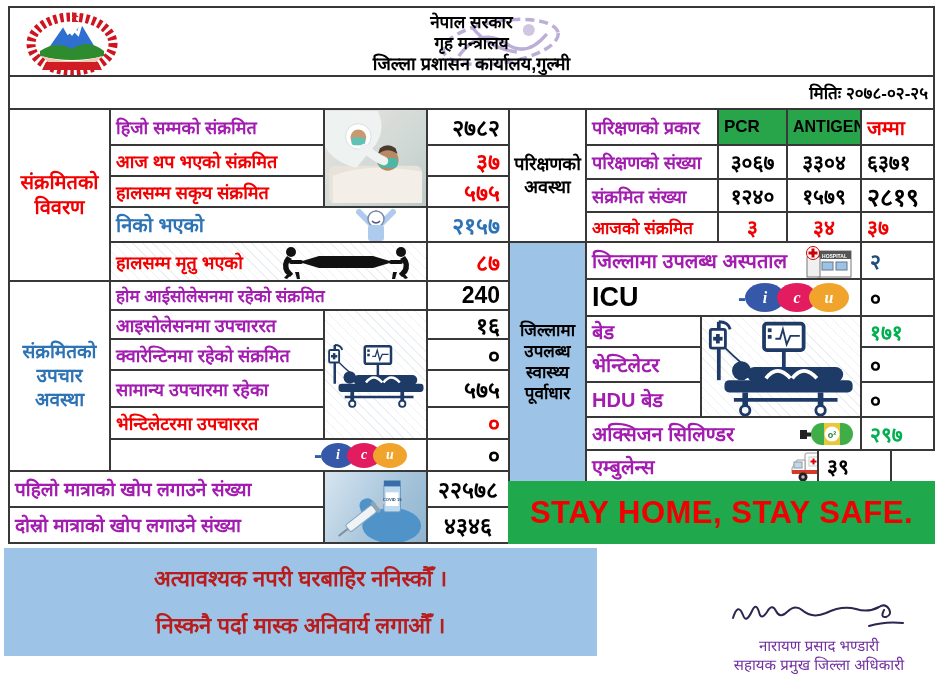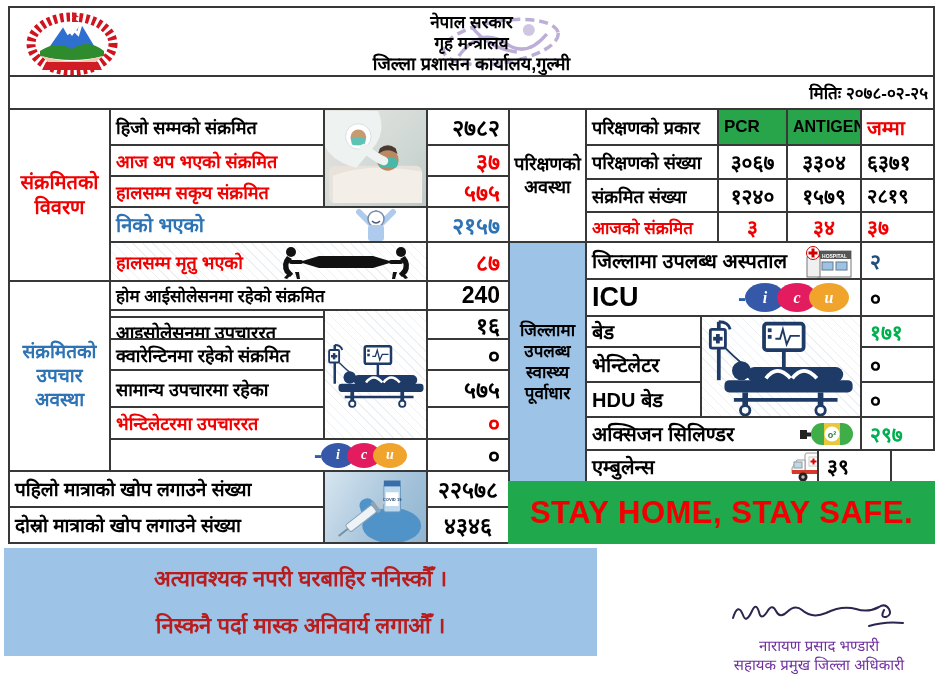--- a/index.html
+++ b/index.html
@@ -1,18 +1,18 @@
 <!DOCTYPE html>
 <html><head>
 <meta charset="utf-8">
 <style>
   html,body{margin:0;padding:0;background:#fff}
   .page{position:relative;width:940px;height:688px;background:#fff;font-family:"Liberation Sans","DejaVu Sans",sans-serif;overflow:hidden}
   .c{position:absolute;box-sizing:border-box;border:2px solid #383838;background:#fff;display:flex;align-items:center;overflow:hidden;font-weight:bold;padding:0 5px}
-  .lab{font-size:18px;color:#000000}
+  .lab{font-size:18px;color:#a21caf}
   .sm{font-size:17px}
   .sec{justify-content:center;text-align:center;line-height:1.25;font-size:20px}
   .val{justify-content:flex-end;font-size:23px;padding-right:8px}
   .valL{justify-content:flex-start;font-size:21px;padding-left:8px}
   .cen{justify-content:center;text-align:center}
   .red{color:#f00000}.blue{color:#2e74b5}.grn{color:#00b050}.nvy{color:#1f4e79}
   .greenbg{background:#28a44a}
   .bluebg{background:#9dc3e6}
   .hatch{background:repeating-linear-gradient(45deg,#fff 0 6px,#eef1f4 6px 7px)}
   .photo{background:linear-gradient(135deg,#e9e4df 0%,#cfd8d5 60%,#bccac6 100%);padding:0;justify-content:center}
@@ -124,21 +124,21 @@
 
   <div class="c val" style="left:426px;top:108px;width:84px;height:38px">२७८२</div>
   <div class="c val red" style="left:426px;top:144px;width:84px;height:33px">३७</div>
   <div class="c val red" style="left:426px;top:175px;width:84px;height:33px">५७५</div>
   <div class="c val blue" style="left:426px;top:206px;width:84px;height:37px">२१५७</div>
   <div class="c val red" style="left:426px;top:241px;width:84px;height:41px">८७</div>
 
   <div class="c sec blue" style="left:8px;top:280px;width:103px;height:192px;font-size:19px">संक्रमितको उपचार अवस्था</div>
 
   <div class="c lab sm" style="left:109px;top:280px;width:319px;height:31px">होम आईसोलेसनमा रहेको संक्रमित</div>
-  <div class="c lab" style="left:109px;top:316px;width:216px;height:31px">आइसोलेसनमा उपचाररत</div>
+  <div class="c lab" style="left:109px;top:309px;width:216px;height:31px">आइसोलेसनमा उपचाररत</div>
   <div class="c lab" style="left:109px;top:338px;width:216px;height:33px">क्वारेन्टिनमा रहेको संक्रमित</div>
   <div class="c lab" style="left:109px;top:369px;width:216px;height:39px">सामान्य उपचारमा रहेका</div>
   <div class="c lab red" style="left:109px;top:406px;width:216px;height:34px">भेन्टिलेटरमा उपचाररत</div>
 
   <div class="c" style="left:109px;top:438px;width:319px;height:34px">
     <span class="icu" style="margin-left:auto;margin-right:14px">
       <span class="dash">-</span>
       <span class="oval o1">i</span>
       <span class="oval o2">c</span>
       <span class="oval o3">u</span>
@@ -211,21 +211,21 @@
   <div class="c red" style="left:860px;top:108px;width:75px;height:38px;font-size:20px">जम्मा</div>
 
   <div class="c lab" style="left:585px;top:144px;width:134px;height:36px">परिक्षणको संख्या</div>
   <div class="c cen" style="left:717px;top:144px;width:71px;height:36px;font-size:21px">३०६७</div>
   <div class="c cen" style="left:786px;top:144px;width:76px;height:36px;font-size:21px">३३०४</div>
   <div class="c" style="left:860px;top:144px;width:75px;height:36px;font-size:21px">६३७१</div>
 
   <div class="c lab" style="left:585px;top:178px;width:134px;height:35px">संक्रमित संख्या</div>
   <div class="c cen" style="left:717px;top:178px;width:71px;height:35px;font-size:21px">१२४०</div>
   <div class="c cen" style="left:786px;top:178px;width:76px;height:35px;font-size:21px">१५७९</div>
-  <div class="c" style="left:860px;top:178px;width:75px;height:35px;font-size:20px">२८१९</div>
+  <div class="c" style="left:860px;top:178px;width:75px;height:35px;font-size:25px">२८१९</div>
 
   <div class="c lab red" style="left:585px;top:211px;width:134px;height:32px;font-size:17px">आजको संक्रमित</div>
   <div class="c cen red" style="left:717px;top:211px;width:71px;height:32px;font-size:21px">३</div>
   <div class="c cen red" style="left:786px;top:211px;width:76px;height:32px;font-size:21px">३४</div>
   <div class="c red" style="left:860px;top:211px;width:75px;height:32px;font-size:21px">३७</div>
 
   <div class="c sec bluebg" style="left:508px;top:241px;width:79px;height:242px;font-size:17px;padding:16px 8px">जिल्लामा उपलब्ध स्वास्थ्य पूर्वाधार</div>
 
   <div class="c" style="left:585px;top:241px;width:277px;height:39px">
     <span class="lab" style="font-size:20px">जिल्लामा उपलब्ध अस्पताल</span>

